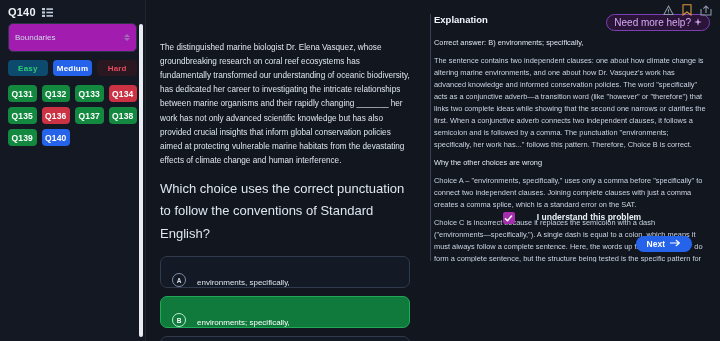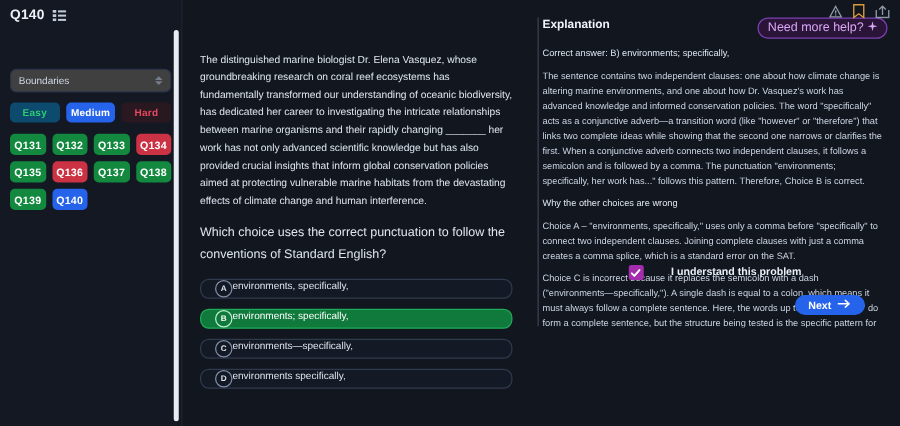--- a/index.html
+++ b/index.html
@@ -23,24 +23,24 @@
   .sb-head {
     display: flex; align-items: center; gap: 6px;
     padding: 6px 8px 5px 8px;
   }
   .sb-title { color: #eef2f8; font-size: 11px; font-weight: bold; letter-spacing: .2px; }
   .list-icon { display: inline-flex; }
   .sb-scroll {
     flex: 1; overflow: hidden; padding: 0 8px 6px 8px; position: relative;
   }
   .topic-select {
-    width: 100%; height: 19px;
-    background: #404040; border: 1px solid #2a3347; border-radius: 5px;
+    width: 100%; height: 29px;
+    background: #a21caf; border: 1px solid #2a3347; border-radius: 5px;
     display: flex; align-items: center; justify-content: space-between;
-    padding: 0 6px; margin-bottom: 8px; margin-top: 32px;
+    padding: 0 6px; margin-bottom: 8px;
   }
   .topic-select span { color: #cfd8e6; font-size: 8px; }
   .spin { display: flex; flex-direction: column; gap: 1px; opacity:.55; }
   .spin i { display:block; width:0;height:0;border-left:3px solid transparent;border-right:3px solid transparent; }
   .spin i.up { border-bottom:3px solid #9fb0c6; }
   .spin i.dn { border-top:3px solid #9fb0c6; }
 
   .diff-row { display: flex; gap: 5px; margin-bottom: 9px; }
   .pill {
     flex: 1; height: 16px; border-radius: 4px;
@@ -73,28 +73,28 @@
     flex: 0 0 278px; width: 278px; height: 341px;
     padding: 13px 14px 10px 14px;
     overflow: hidden;
   }
   .qtext {
     color: #dfe6f0; font-size: 8.2px; line-height: 1.72;
     margin-bottom: 10px;
     margin-top: 28px;
   }
   .qprompt {
-    color: #dfe6f0; font-size: 10px; line-height: 1.72;
+    color: #dfe6f0; font-size: 13px; line-height: 1.72;
     margin-bottom: 11px;
   }
   .choices { display: flex; flex-direction: column; gap: 8px; }
   .choice {
-    height: 16px; border-radius: 7px;
+    height: 32px; border-radius: 7px;
     border: 1px solid #303a4d; background: #141a25;
-    display: flex; align-items: flex-start; 
+    display: flex; align-items: flex-end; gap: 11px;
     padding: 0 11px;
   }
   .choice.sel { background: #0f7a3c; border-color: #1faa58; }
   .ch-letter {
     width: 14px; height: 14px; flex: 0 0 14px;
     border-radius: 50%; border: 1px solid #7d8da5;
     display: flex; align-items: center; justify-content: center;
     color: #dbe3ef; font-size: 6.5px; font-weight: bold;
   }
   .choice.sel .ch-letter { border-color: #bbf0d0; color: #ffffff; }

